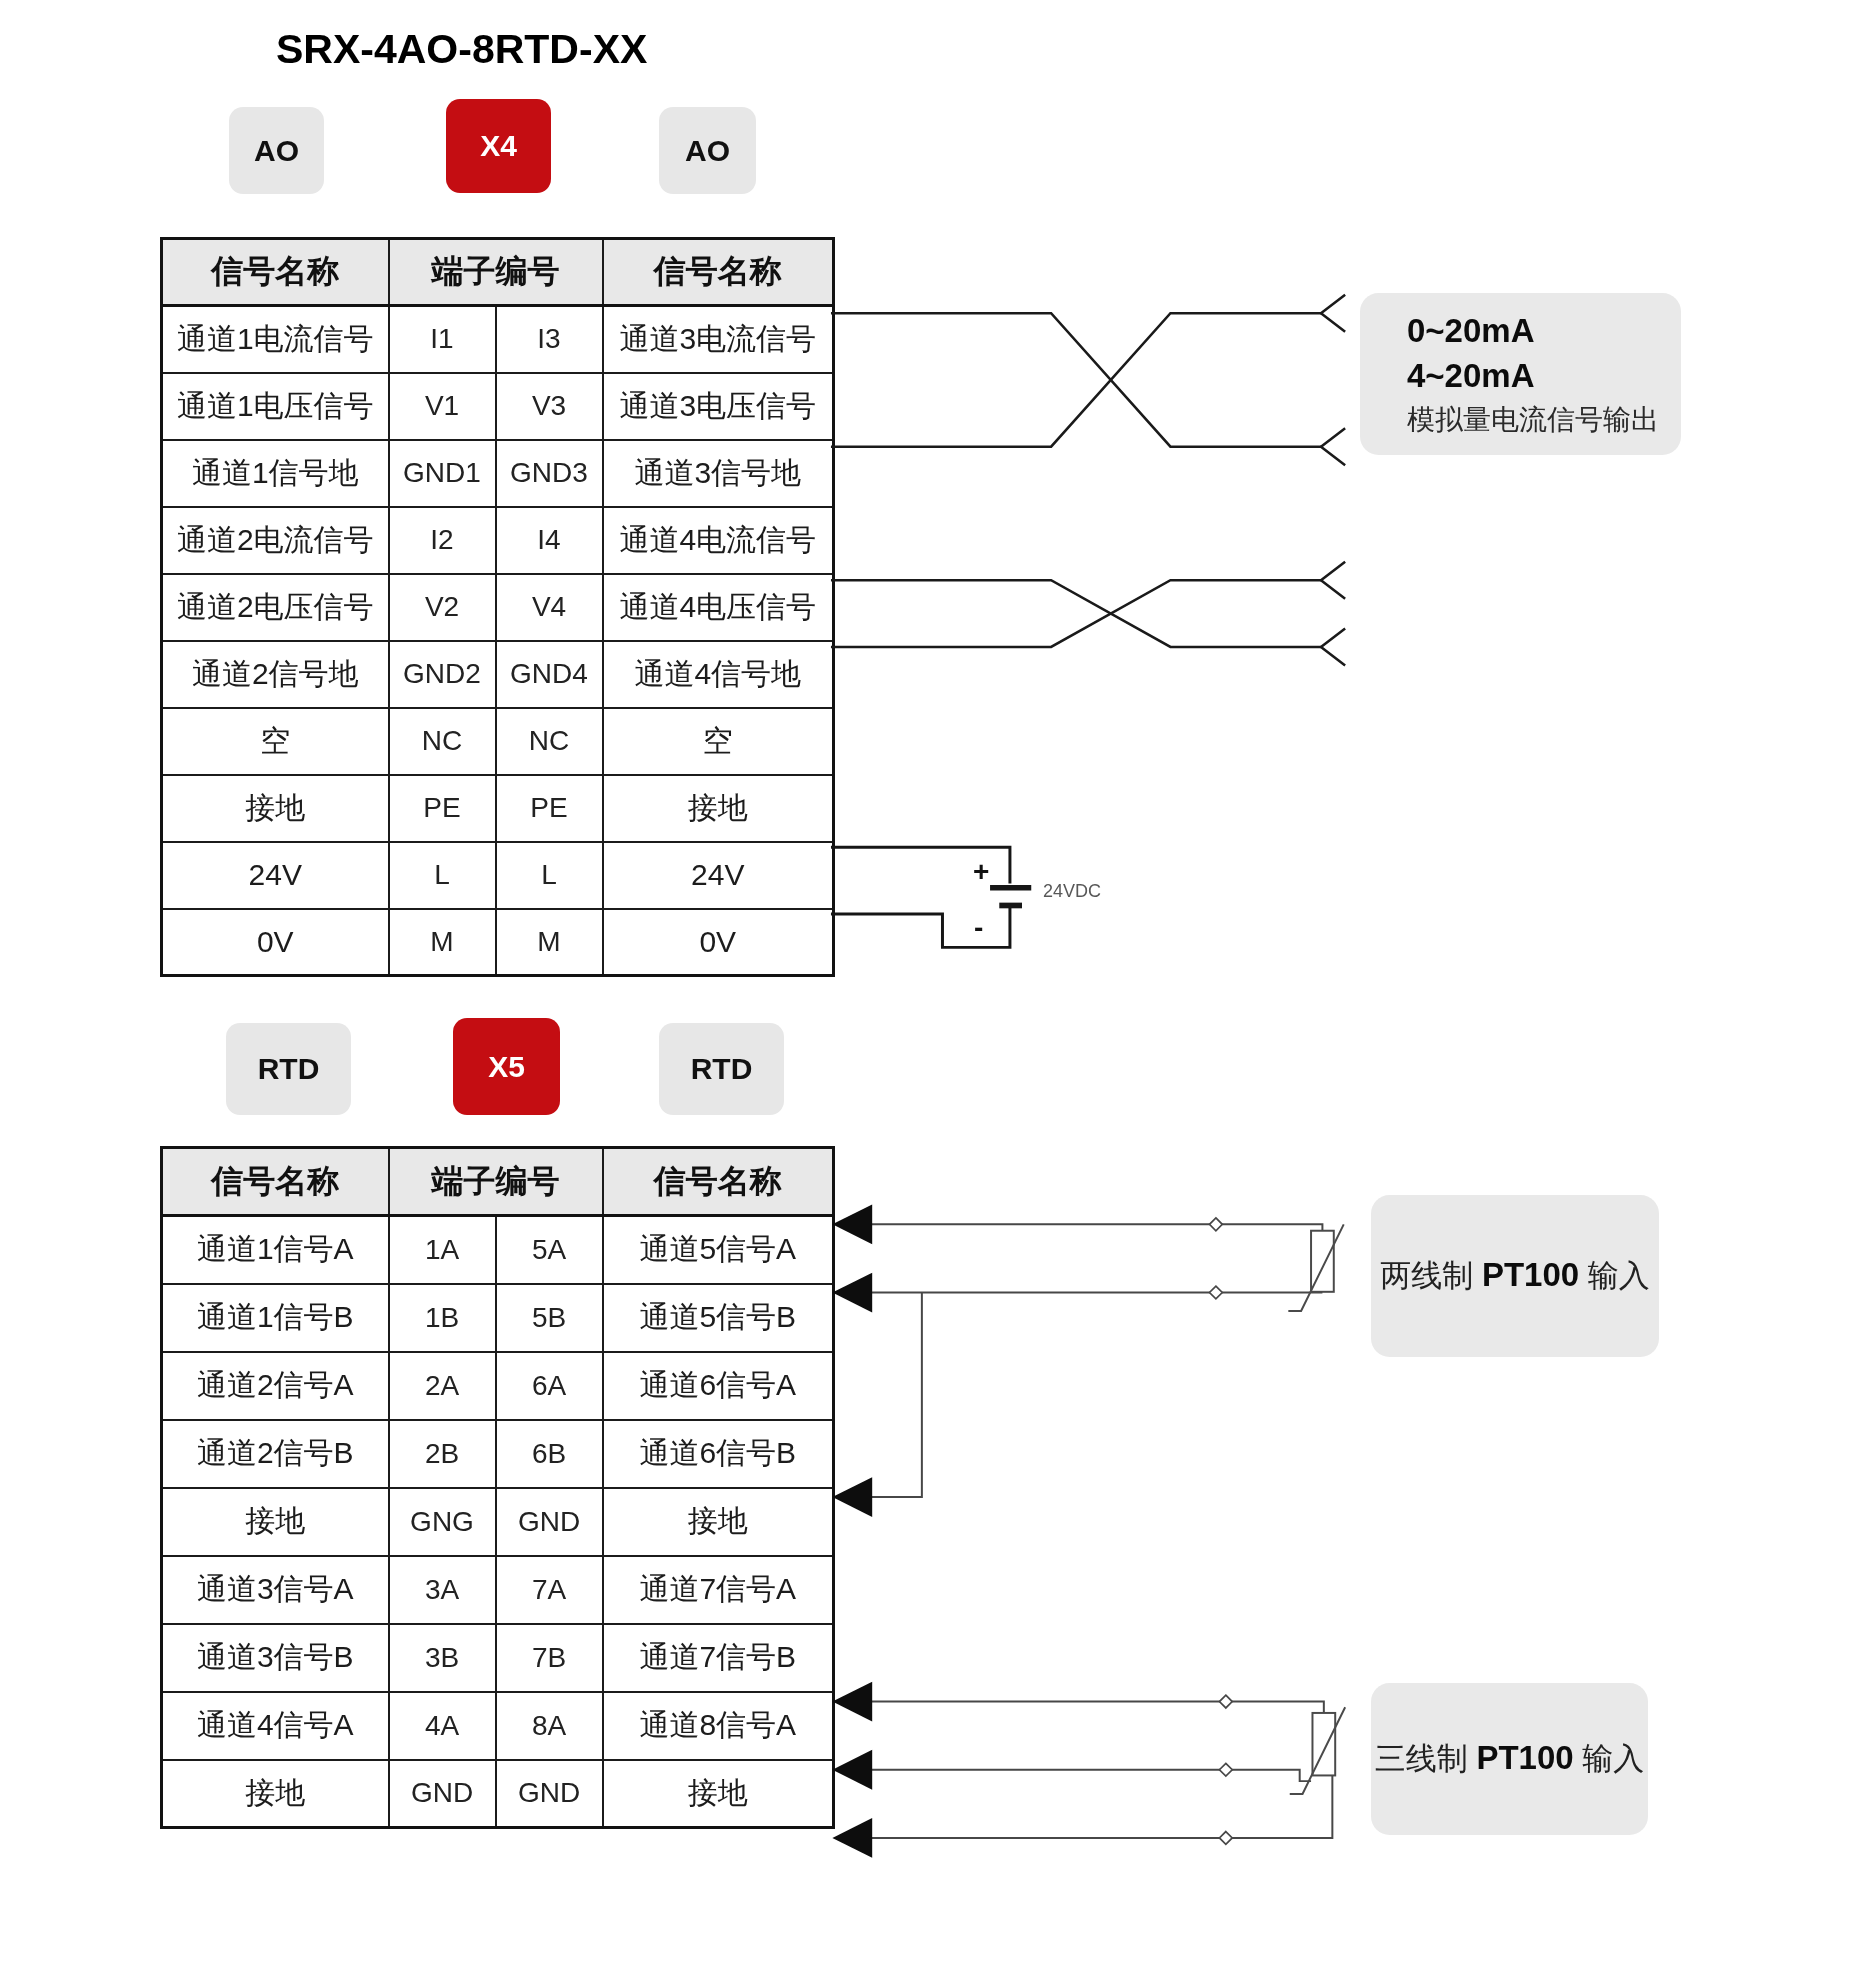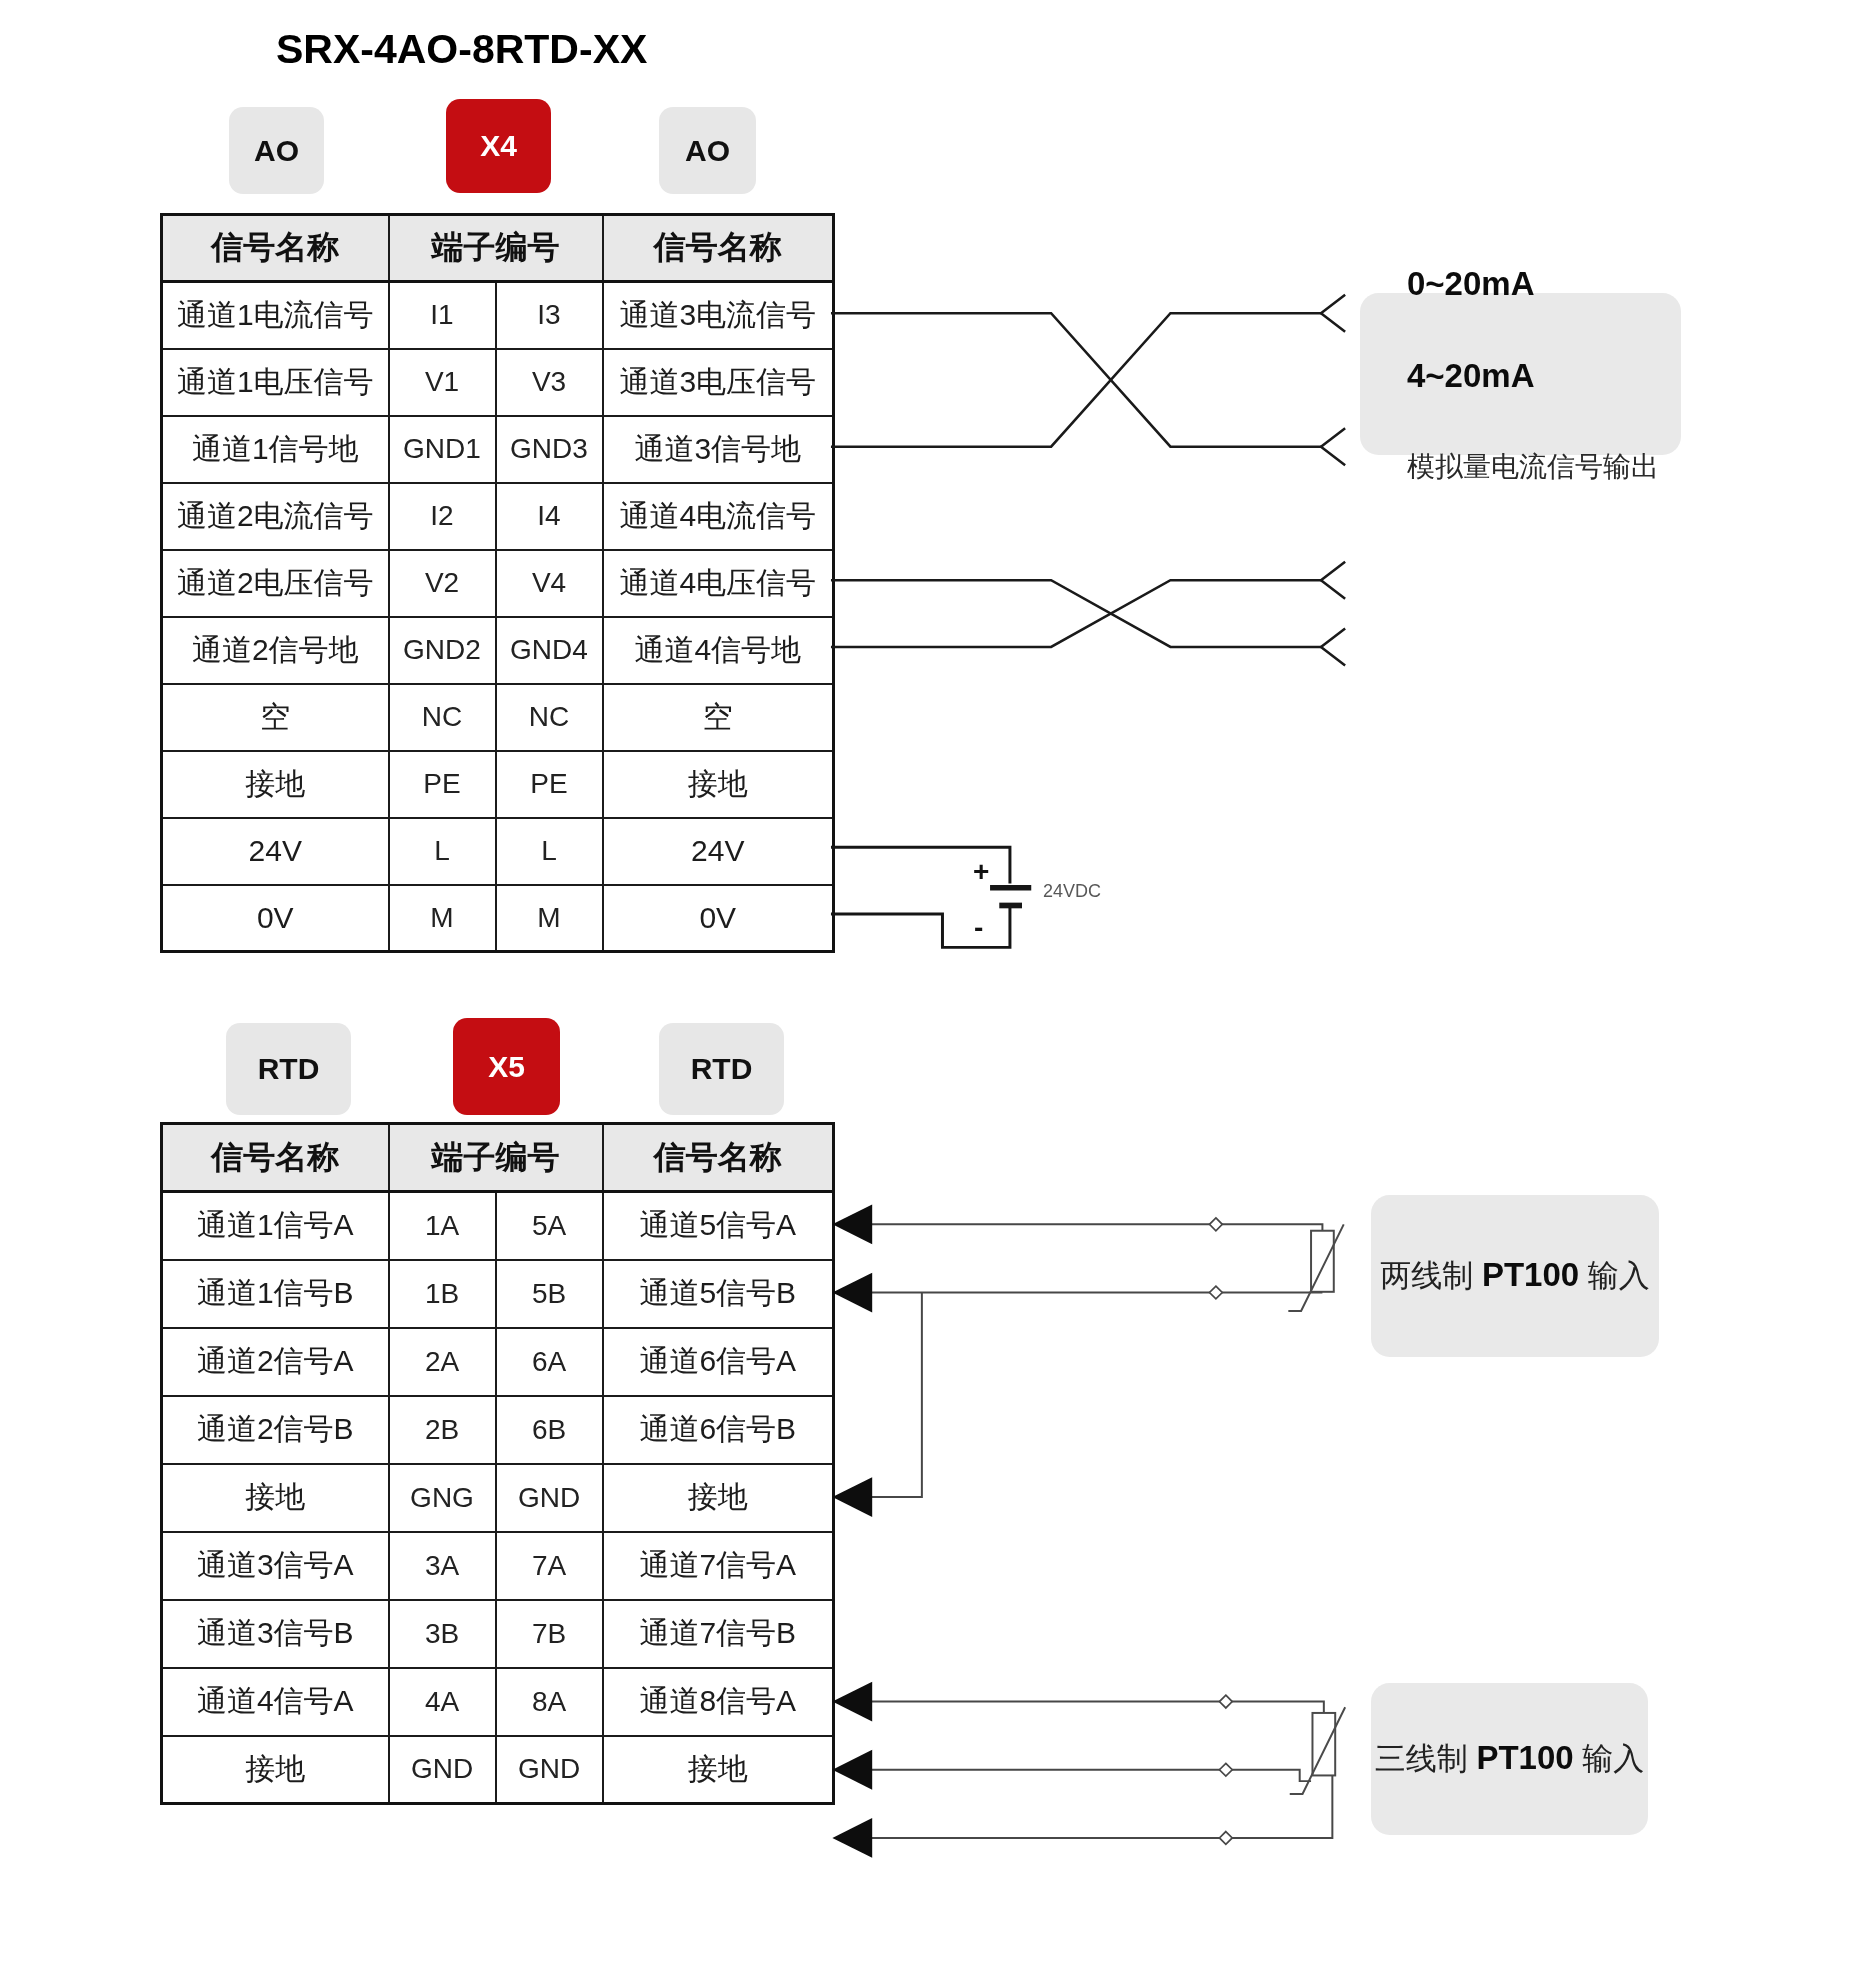--- a/index.html
+++ b/index.html
@@ -17,20 +17,21 @@
     background:var(--badge-gray,#e7e7e7);border-radius:14px;
     font-size:30px;font-weight:700;color:#111;
   }
   .badge.red{background:var(--badge-red,#c40d12);color:#fff;}
 
   table.pinout{
     position:absolute;border-collapse:collapse;table-layout:fixed;
     width:671px;background:#fff;
     border:3.6px solid #121212;
     font-size:30px;
+    margin-top:24px;
   }
   table.pinout th,table.pinout td{
     border:2.1px solid #1b1b1b;text-align:center;vertical-align:middle;padding:0;
     font-weight:400;color:#1c1c1c;overflow:hidden;white-space:nowrap;
   }
   table.pinout th{
     background:var(--header-gray,#e8e8e8);font-weight:700;font-size:32px;color:#111;
     border-bottom:3.6px solid #121212;
   }
   #ao-table tr{height:67px;}
@@ -277,21 +278,21 @@
     <g stroke="#4a4a4a" stroke-width="2.8" fill="#ffffff">
       <rect x="1848" y="2412" width="32" height="88"></rect>
       <path d="M1816,2526 H1834 L1894,2404" fill="none"></path>
     </g>
   </svg>
 
   <div class="batt-sign" style="left:973px;top:856px;">+</div>
   <div class="batt-sign" style="left:974px;top:912px;">-</div>
   <div class="batt-label" style="left:1043px;top:881px;">24VDC</div>
 
-  <div class="note-box" style="left:1360px;top:293px;width:321px;height:162px;gap:47px;">
+  <div class="note-box" style="left:1360px;top:293px;width:321px;height:162px;">
     <div class="note-line-bold">0~20mA</div>
     <div class="note-line-bold">4~20mA</div>
     <div class="note-line">模拟量电流信号输出</div>
   </div>
 
 
   <div class="note-box centered" style="left:1371px;top:1195px;width:288px;height:162px;">
     <div class="note-mixed">
       <span>两线制</span>
       <b>PT100</b>

